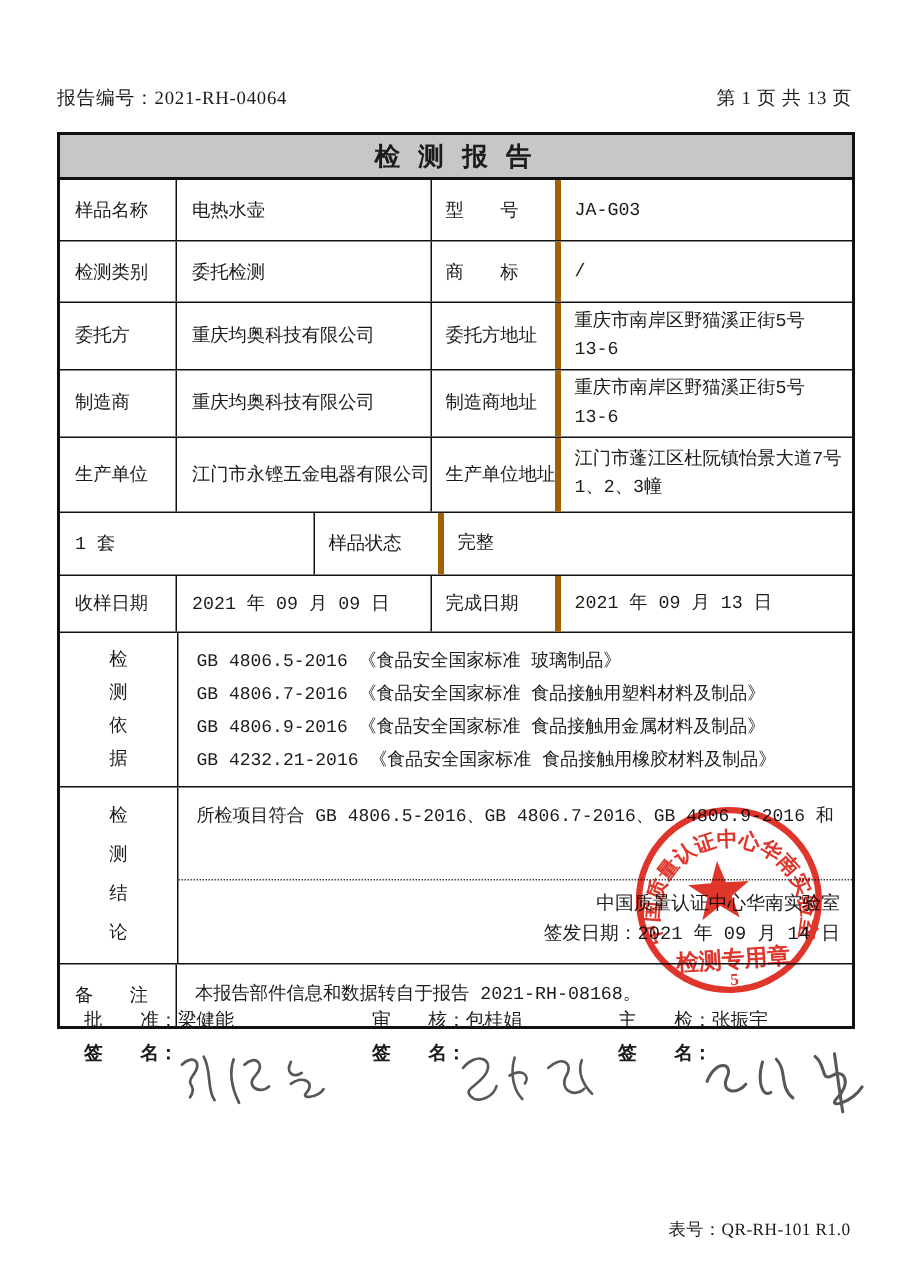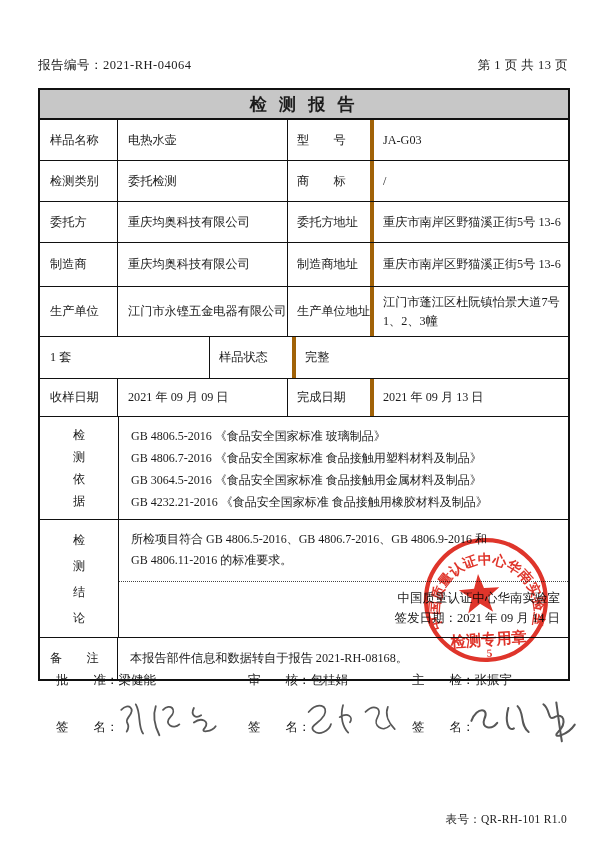--- a/index.html
+++ b/index.html
@@ -8,21 +8,21 @@
     font-family:"Liberation Serif","DejaVu Serif",serif;color:#1b1b1b;
   }
   
   .hdr{position:absolute;left:38px;right:37px;top:57px;display:flex;justify-content:space-between;
        font-size:12.5px;letter-spacing:.5px;}
   
   .tbl{position:absolute;left:38px;top:88px;width:528px;border:2px solid #111;background:#fff;
        display:flex;flex-direction:column;font-size:12.2px;}
   .title-row{height:28px;background:#c7c7c7;border-bottom:2px solid #111;display:flex;
              align-items:center;justify-content:center;font-weight:bold;font-size:17px;letter-spacing:4px;}
-  .row{display:flex;border-bottom:1px solid #111;}
+  .row{display:flex;border-bottom:1px solid #111;font-family:Liberation Mono, monospace;}
   .row:last-child{border-bottom:none;}
   .c{box-sizing:border-box;display:flex;align-items:center;}
   .c1{width:78px;border-right:1px solid #111;padding-left:10px;}
   .c2{width:170px;border-right:1px solid #111;padding-left:10px;white-space:nowrap;}
   .c3{width:86px;border-right:4px solid #a16207;padding-left:9px;white-space:pre;}
   .c4{flex:1;padding:3px 4px 3px 9px;line-height:1.55;}
   .r40{min-height:40px;} .r43{min-height:43px;} .r49{min-height:49px;} .r41{min-height:41px;} .r37{min-height:37px;}
   .vlabel{width:78px;border-right:1px solid #111;display:flex;flex-direction:column;
           align-items:center;justify-content:center;}
   .vlabel span{display:block;}
@@ -37,21 +37,21 @@
   .concl-bottom{flex:1;text-align:right;padding:6px 8px 6px 0;font-size:12.5px;line-height:20px;}
   .remark-row{min-height:41px;}
   
   .stamp{position:absolute;left:419px;top:536px;width:134px;height:130px;z-index:5;
          mix-blend-mode:multiply;opacity:.92;transform:rotate(-4deg);}
   
   .appr{position:absolute;left:16px;top:672px;width:605px;height:110px;font-size:12.5px;}
   .appr-col{position:absolute;top:0;}
   .appr-col.a1{left:40px;} .appr-col.a2{left:232px;} .appr-col.a3{left:396px;}
   .role-line{white-space:pre;}
-  .sign-line{white-space:pre;margin-top:30px;}
+  .sign-line{white-space:pre;margin-top:5px;font-weight:bold;}
   .sig{position:absolute;top:20px;}
   .sig svg{overflow:visible;}
   .sig1{left:58px;} .sig2{left:52px;} .sig3{left:52px;}
   
   .foot{position:absolute;right:38px;top:812px;font-size:11.5px;letter-spacing:.3px;}
 </style>
 </head>
 <body>
 
 <div class="page">
@@ -149,36 +149,35 @@
     <div class="row basis-row">
       <div class="vlabel">
         <span>检</span>
         <span>测</span>
         <span>依</span>
         <span>据</span>
       </div>
       <div class="basis-body">
         <div>GB 4806.5-2016 《食品安全国家标准 玻璃制品》</div>
         <div>GB 4806.7-2016 《食品安全国家标准 食品接触用塑料材料及制品》</div>
-        <div>GB 3064.5-2016 《食品安全国家标准 食品接触用金属材料及制品》</div>
+        <div>GB 4806.9-2016 《食品安全国家标准 食品接触用金属材料及制品》</div>
         <div>GB 4232.21-2016 《食品安全国家标准 食品接触用橡胶材料及制品》</div>
       </div>
     </div>
 
     <div class="row concl-row">
       <div class="vlabel">
         <span>检</span>
         <span>测</span>
         <span>结</span>
         <span>论</span>
       </div>
       <div class="concl-body">
         <div class="concl-top">
           <div>所检项目符合 GB 4806.5-2016、GB 4806.7-2016、GB 4806.9-2016 和</div>
-          <div>GB 4806.11-2016 的标准要求。</div>
         </div>
         <div class="concl-bottom">
           <div>中国质量认证中心华南实验室</div>
           <div>签发日期：2021 年 09 月 14 日</div>
         </div>
       </div>
     </div>
 
     <div class="row remark-row">
       <div class="c c1" style="white-space:pre;"><span>备　　注</span></div>

